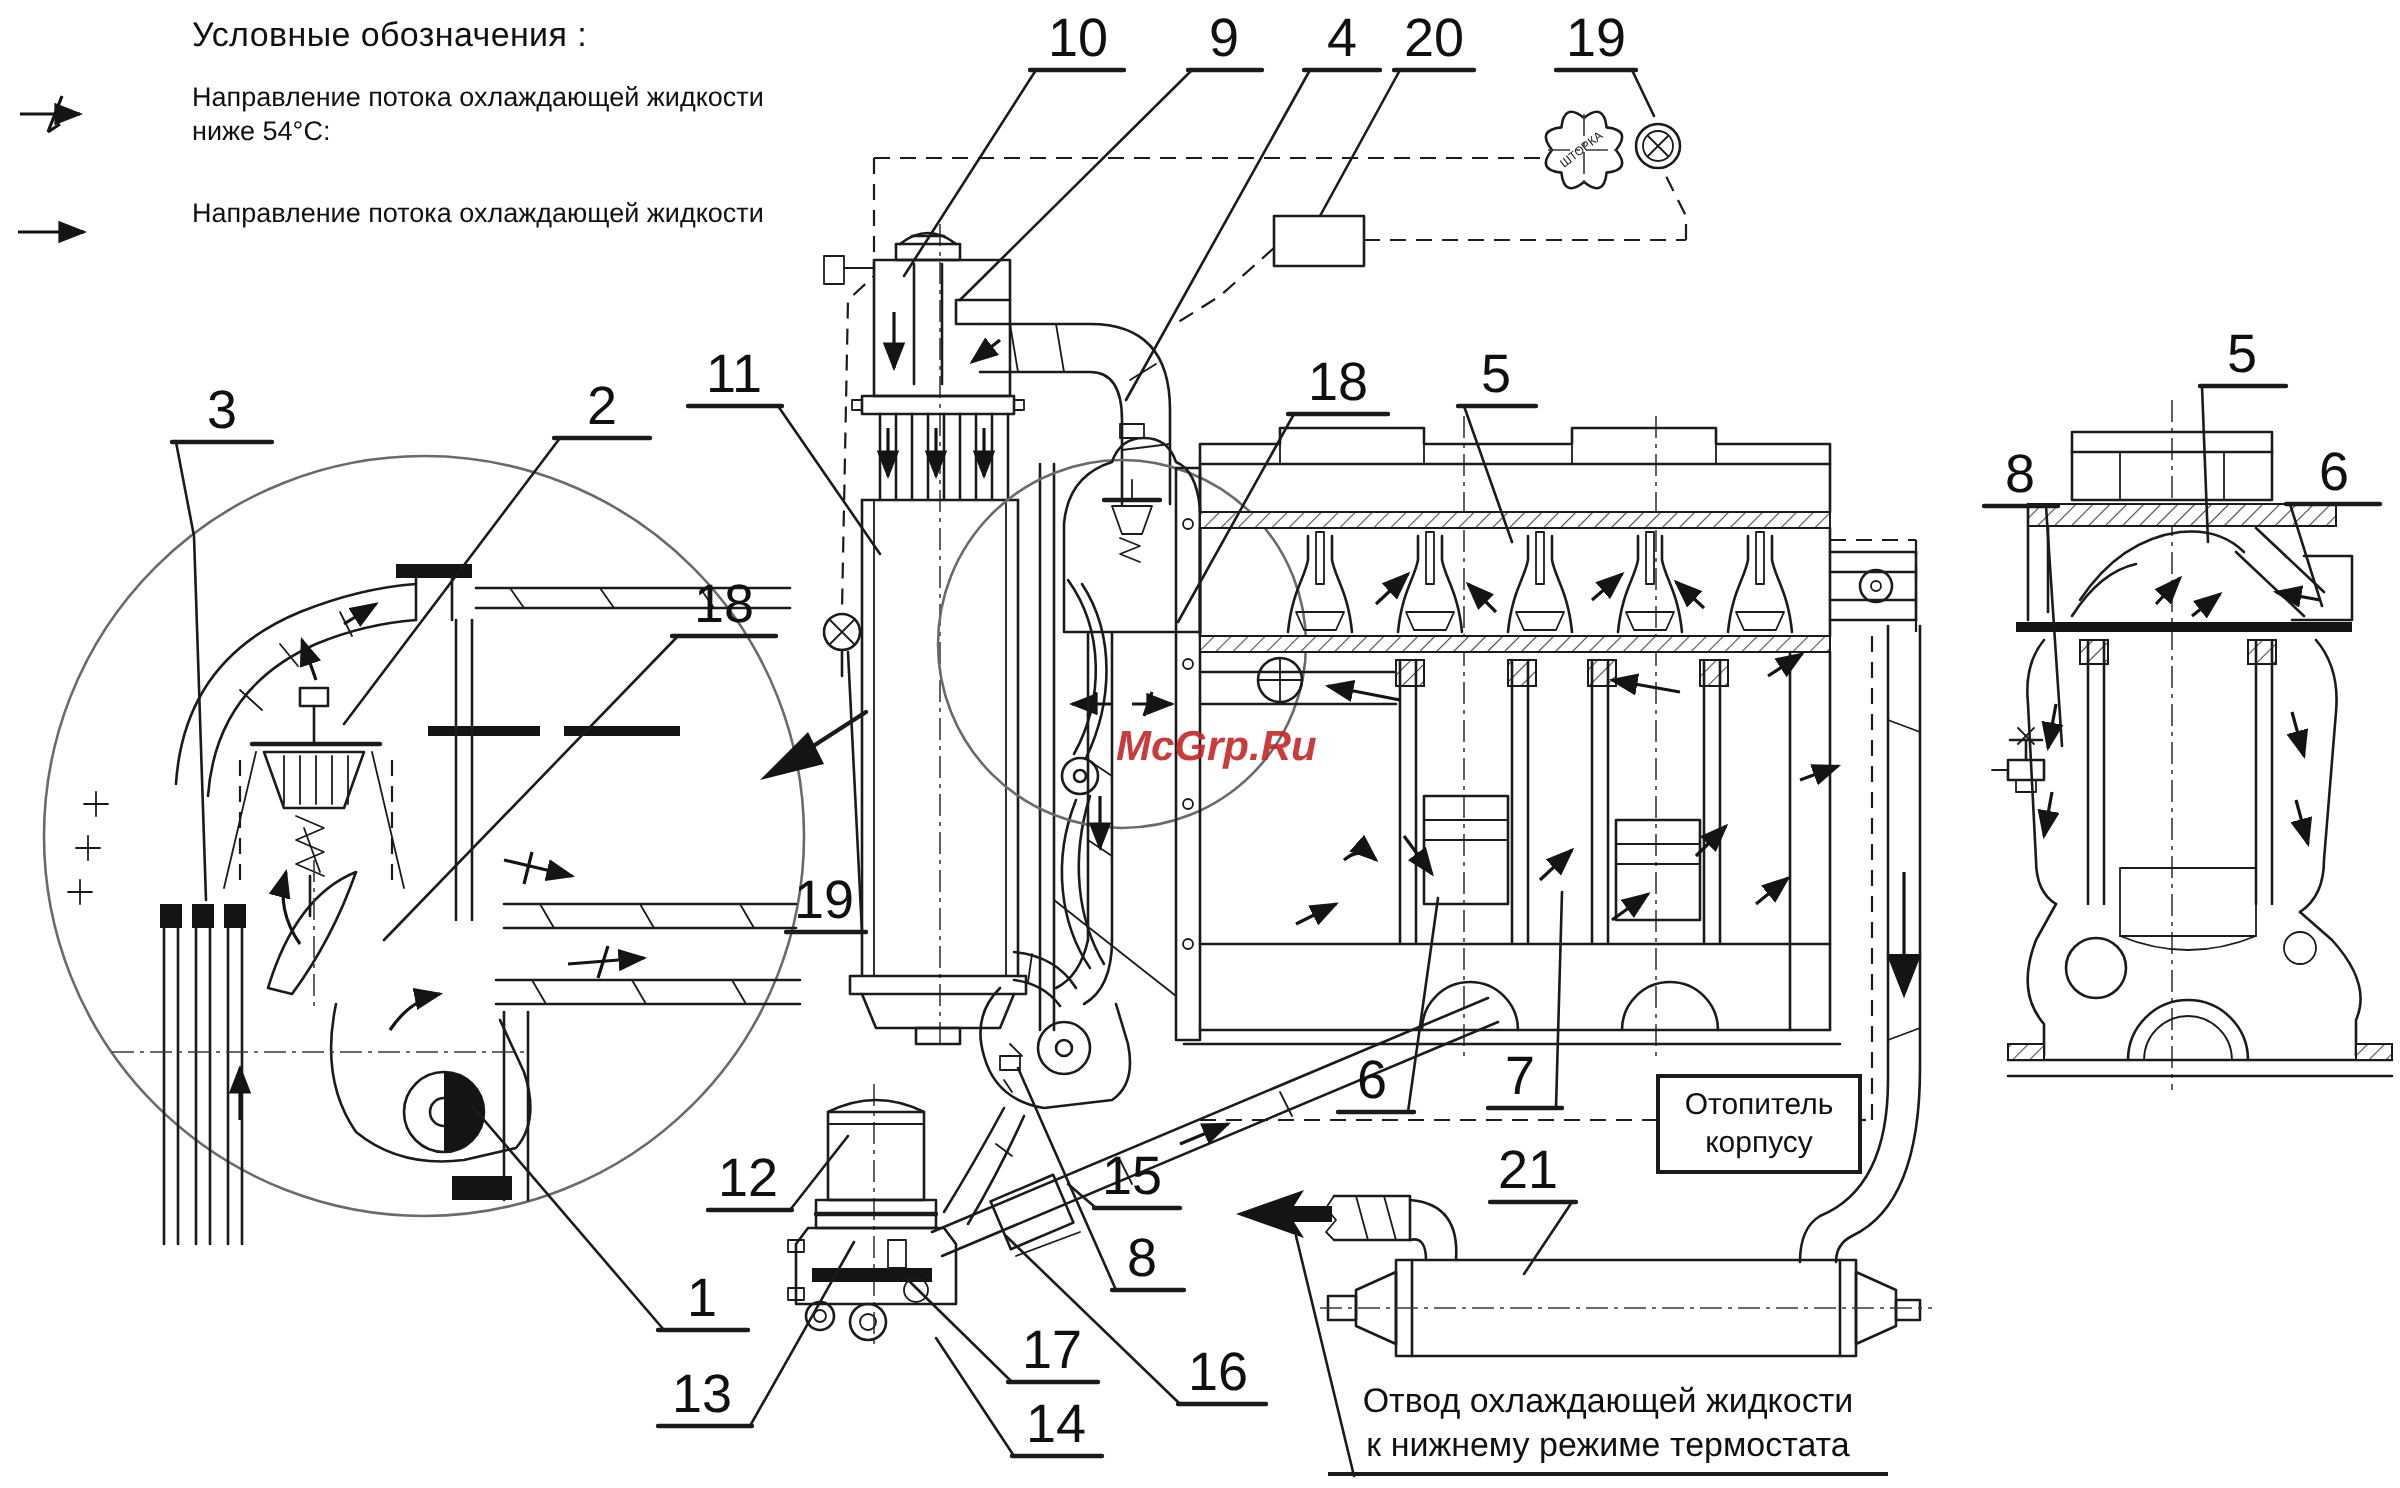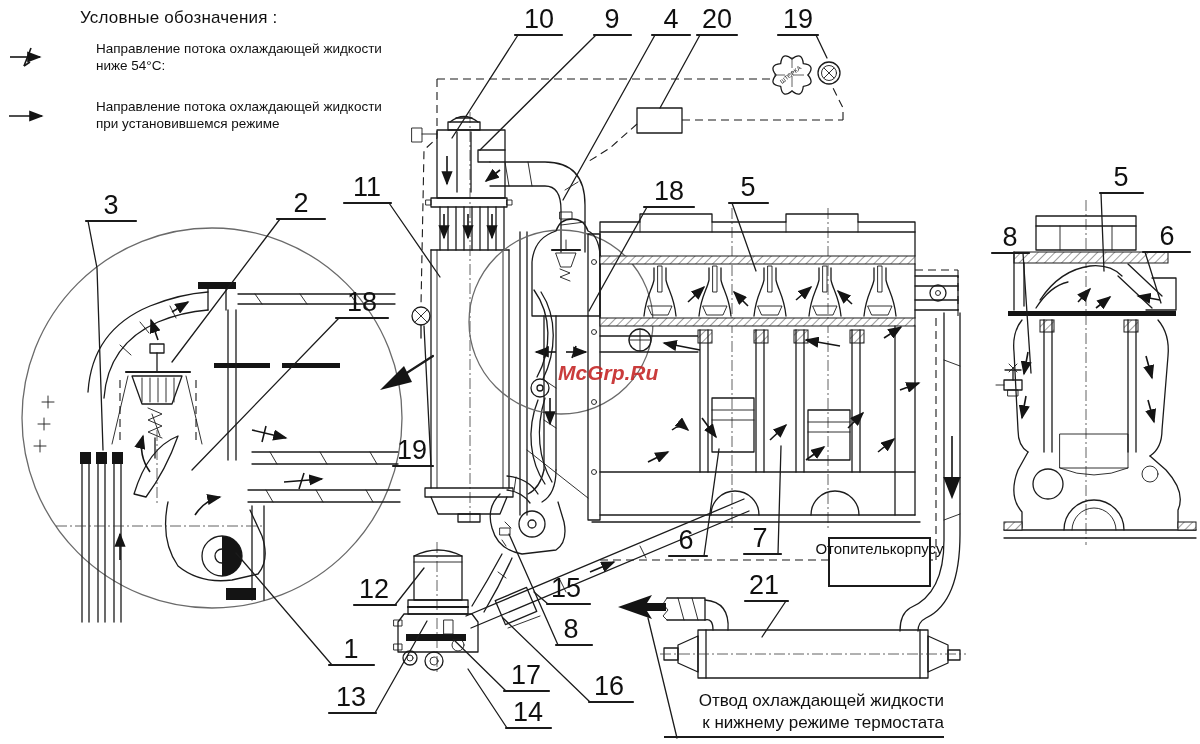--- a/index.html
+++ b/index.html
@@ -1,27 +1,27 @@
 <!DOCTYPE html>
 <html><head>
 <meta charset="utf-8">
 <style>
   html,body{margin:0;padding:0;background:#fff;}
   .stage{position:relative;width:1200px;height:744px;background:#fff;overflow:hidden;
          font-family:"Liberation Sans",sans-serif;color:#101010;}
   .stage svg{position:absolute;left:0;top:0;}
   .abs{position:absolute;}
-  .legend-title{left:80px;top:8px;font-size:17px;letter-spacing:.2px;text-align:center;}
+  .legend-title{left:96px;top:8px;font-size:17px;letter-spacing:.2px;text-align:center;}
   .leg-text{left:55px;width:345px;font-size:13.5px;line-height:16.5px;}
   .leg1{top:41px;} .leg2{top:99px;}
   .leg-text span{display:block;margin-left:41px;}
   .heater-box{left:828px;top:537px;width:99px;height:46px;border:2px solid #1b1b1b;
-      display:flex;flex-direction:row;justify-content:center;text-align:center;
+      display:flex;flex-direction:column;justify-content:center;text-align:center;
       font-size:15px;line-height:19px;background:#fff;}
-  .note{left:664px;top:690px;width:280px;text-align:right;font-size:17px;line-height:21.5px;
+  .note{left:664px;top:690px;width:280px;text-align:center;font-size:17px;line-height:21.5px;
       border-bottom:2px solid #1b1b1b;padding-bottom:3px;background:transparent;}
   
   .k{stroke:#1b1b1b;fill:none;stroke-width:1.3;stroke-linecap:round;stroke-linejoin:round;}
   .kt{stroke-width:.9;}
   .k2{stroke-width:2.2;}
   .f{fill:#141414;stroke:none;}
   .hz{fill:url(#hp);stroke:#1b1b1b;stroke-width:1;}
   .dash{stroke:#1b1b1b;fill:none;stroke-width:1.1;stroke-dasharray:8 5;}
   .dd{stroke:#3a3a3a;fill:none;stroke-width:.8;stroke-dasharray:11 3 2 3;}
   .gray{stroke:#6a6a6a;}
@@ -615,21 +615,20 @@
 <text class="wm" x="558" y="380">McGrp.Ru</text>
 </svg>
 
 <div class="abs legend-title">Условные обозначения :</div>
 <div class="abs leg-text leg1">
   <span>Направление потока охлаждающей жидкости</span>
   <span>ниже 54°С:</span>
 </div>
 <div class="abs leg-text leg2">
   <span>Направление потока охлаждающей жидкости</span>
-  <span>при установившемся режиме</span>
 </div>
 <div class="abs heater-box">
   <span>Отопитель</span>
   <span>корпусу</span>
 </div>
 <div class="abs note">
   <span style="display:block">Отвод охлаждающей жидкости</span>
   <span style="display:block">к нижнему режиме термостата</span>
 </div>
 

